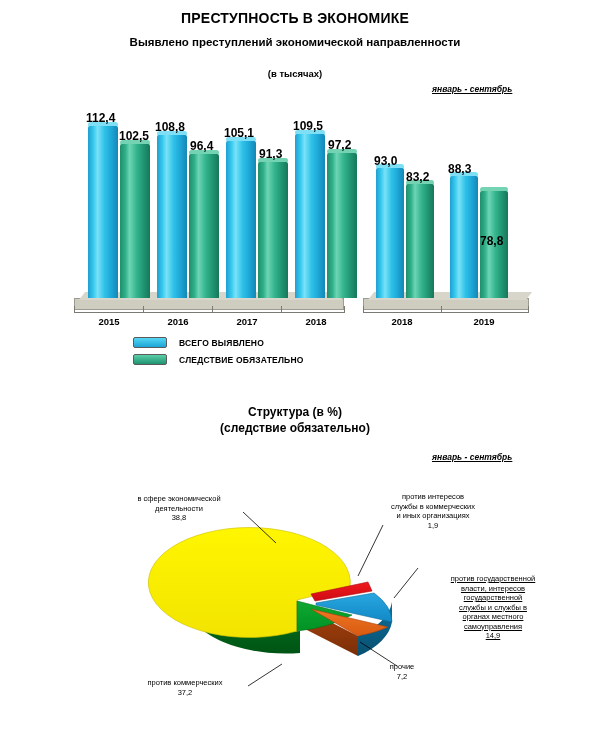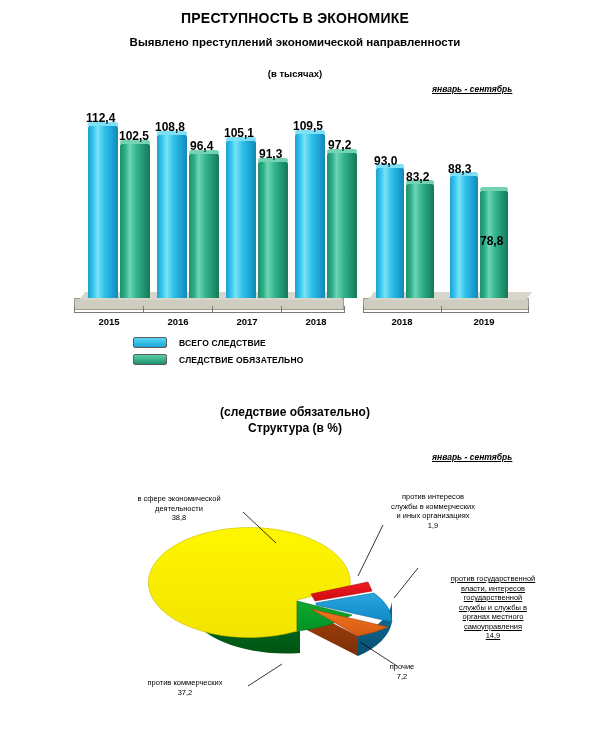--- a/index.html
+++ b/index.html
@@ -220,31 +220,31 @@
     <div class="year" style="left:226px; top:216px; width:42px;">2017</div>
     <div class="year" style="left:295px; top:216px; width:42px;">2018</div>
 
     <div class="year" style="left:381px; top:216px; width:42px;">2018</div>
     <div class="year" style="left:463px; top:216px; width:42px;">2019</div>
   </div>
 
   <div class="legend">
     <div class="legend-row">
       <div class="swatch cyan"></div>
-      <div class="legend-text">ВСЕГО СЛЕДСТВИЕ</div>
+      <div class="legend-text">ВСЕГО ВЫЯВЛЕНО</div>
     </div>
     <div class="legend-row">
       <div class="swatch green"></div>
       <div class="legend-text">СЛЕДСТВИЕ ОБЯЗАТЕЛЬНО</div>
     </div>
   </div>
 
   <div class="structure-title">
+    <div>Структура (в %)</div>
     <div>(следствие обязательно)</div>
-    <div>Структура (в %)</div>
   </div>
   <div class="period p2">январь - сентябрь</div>
 
   <div class="piewrap">
     <svg class="pie-svg" width="590" height="250" viewBox="0 0 590 250">
       <defs>
         <linearGradient id="gYellowTop" x1="0" y1="0" x2="0" y2="1">
           <stop offset="0%" stop-color="#fff600"></stop>
             <stop offset="100%" stop-color="#f2e400"></stop>
         </linearGradient>

